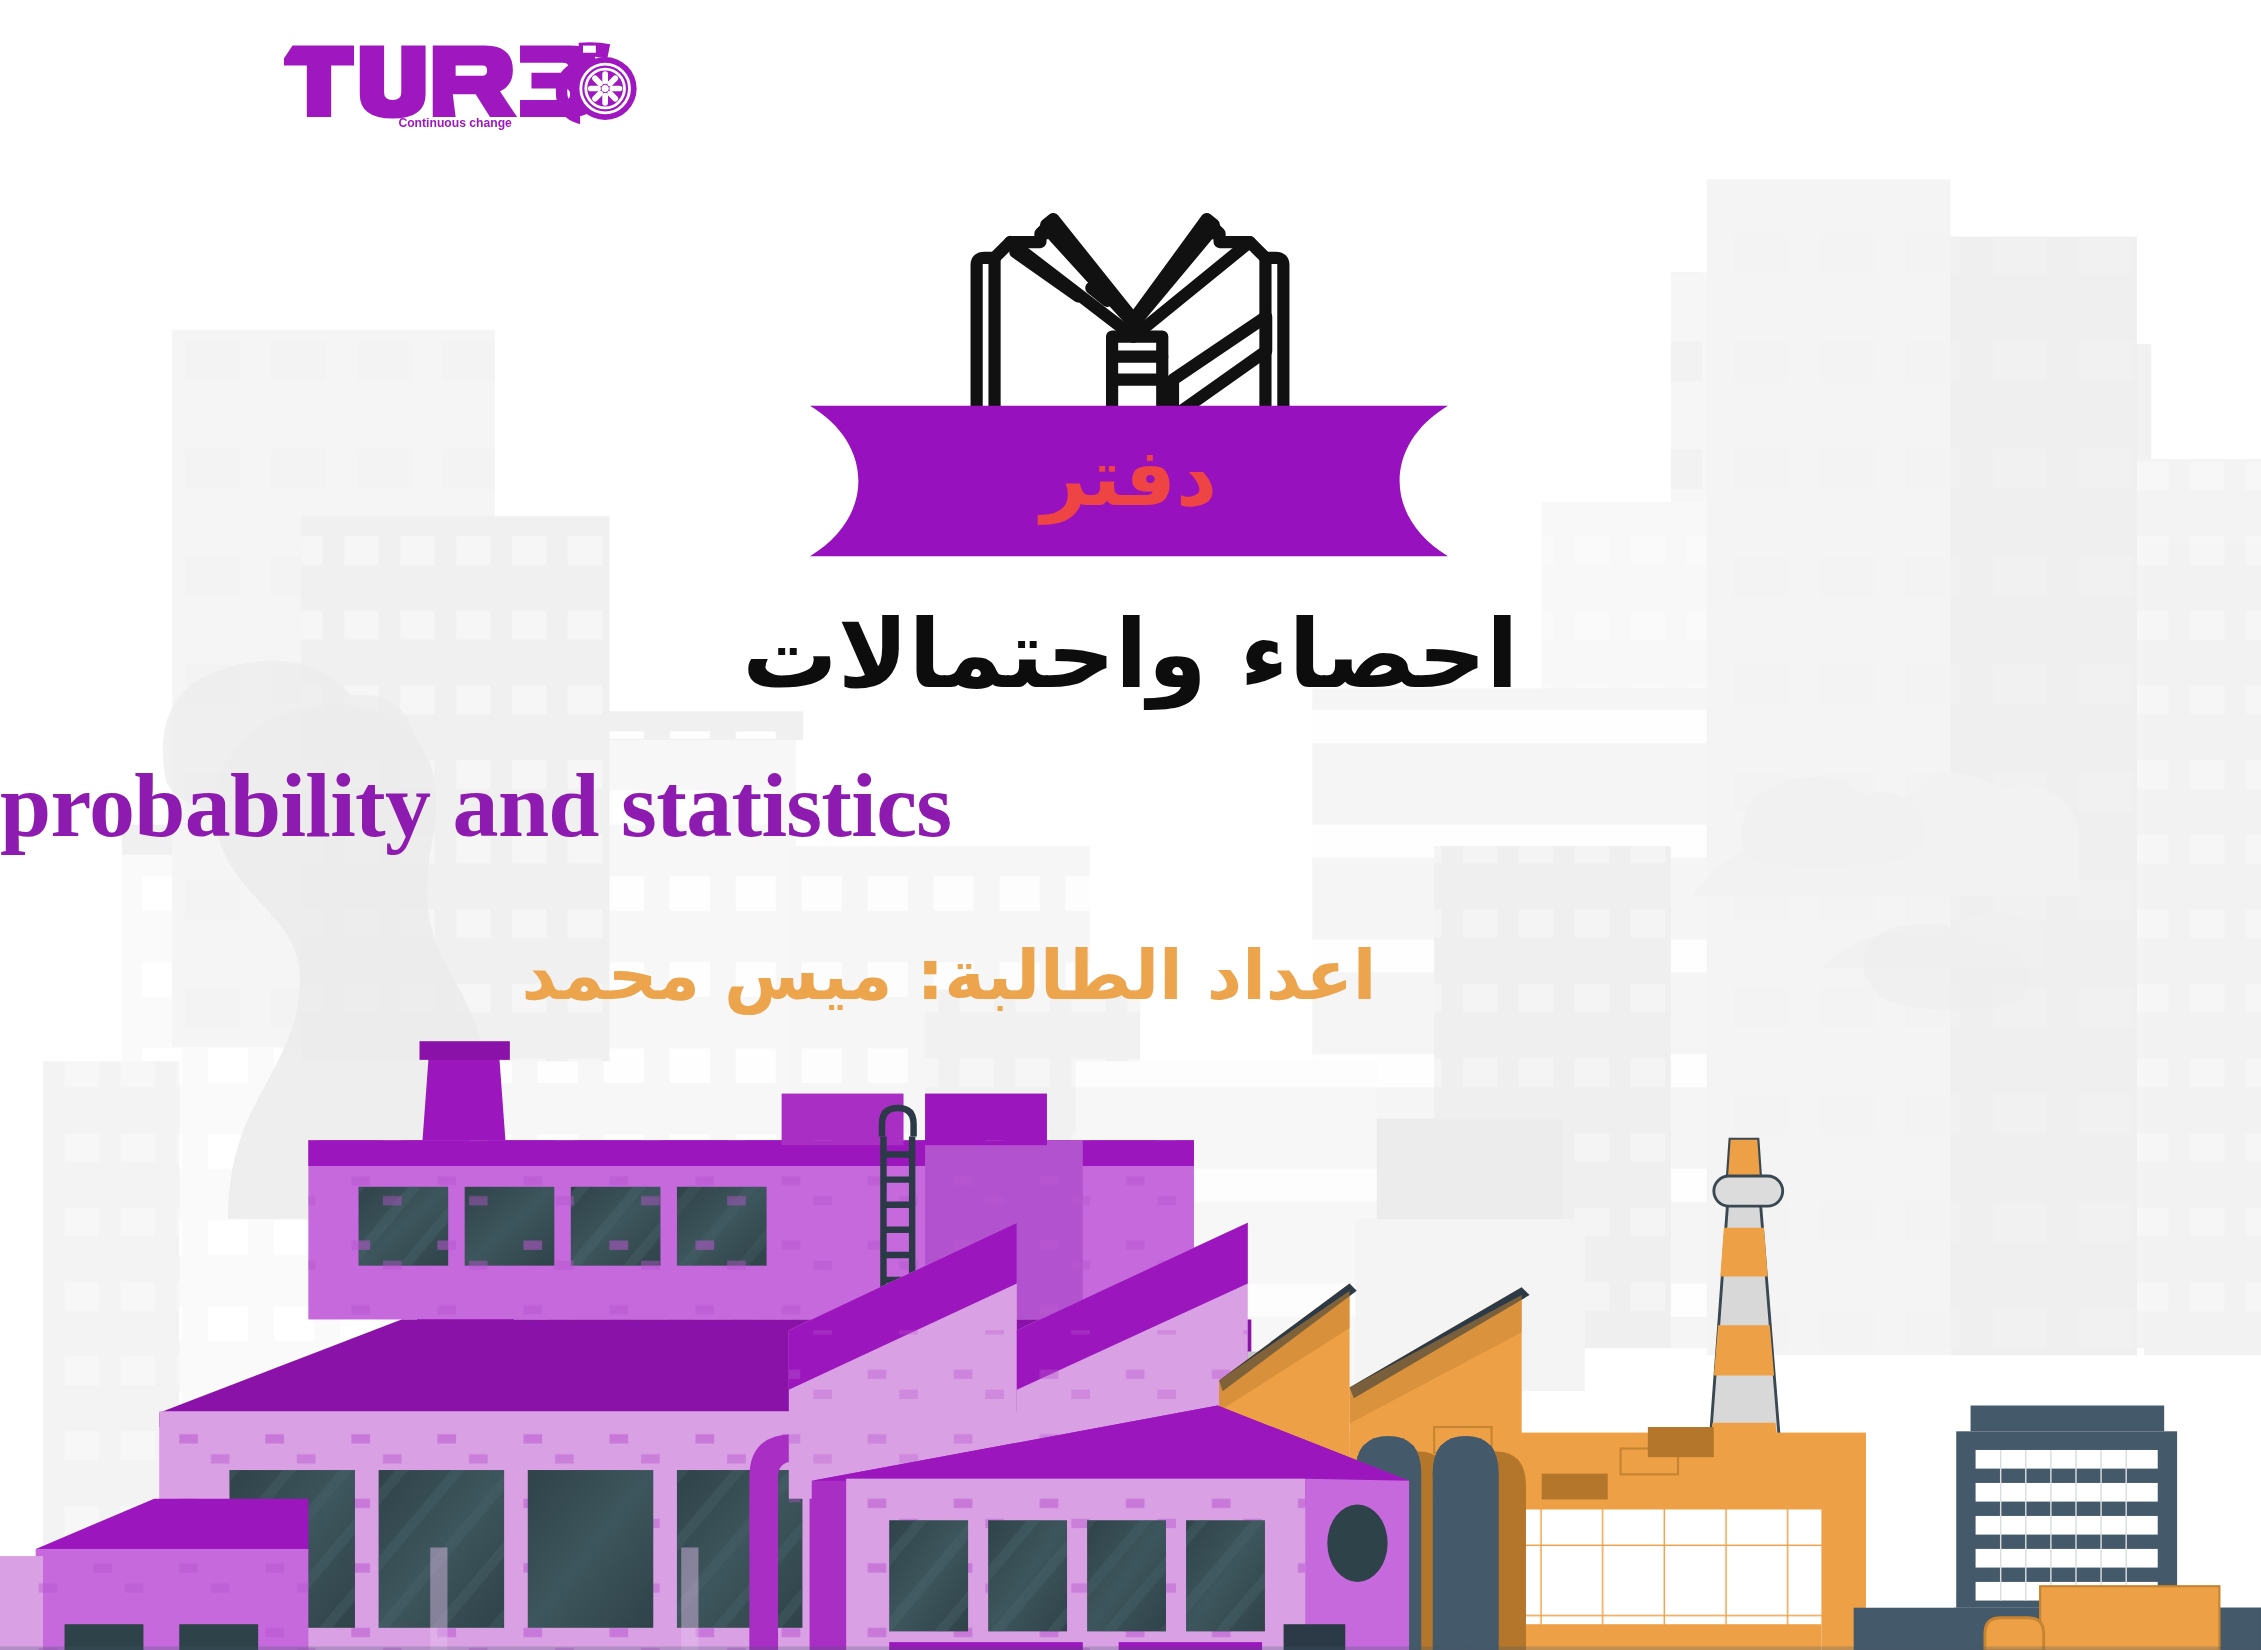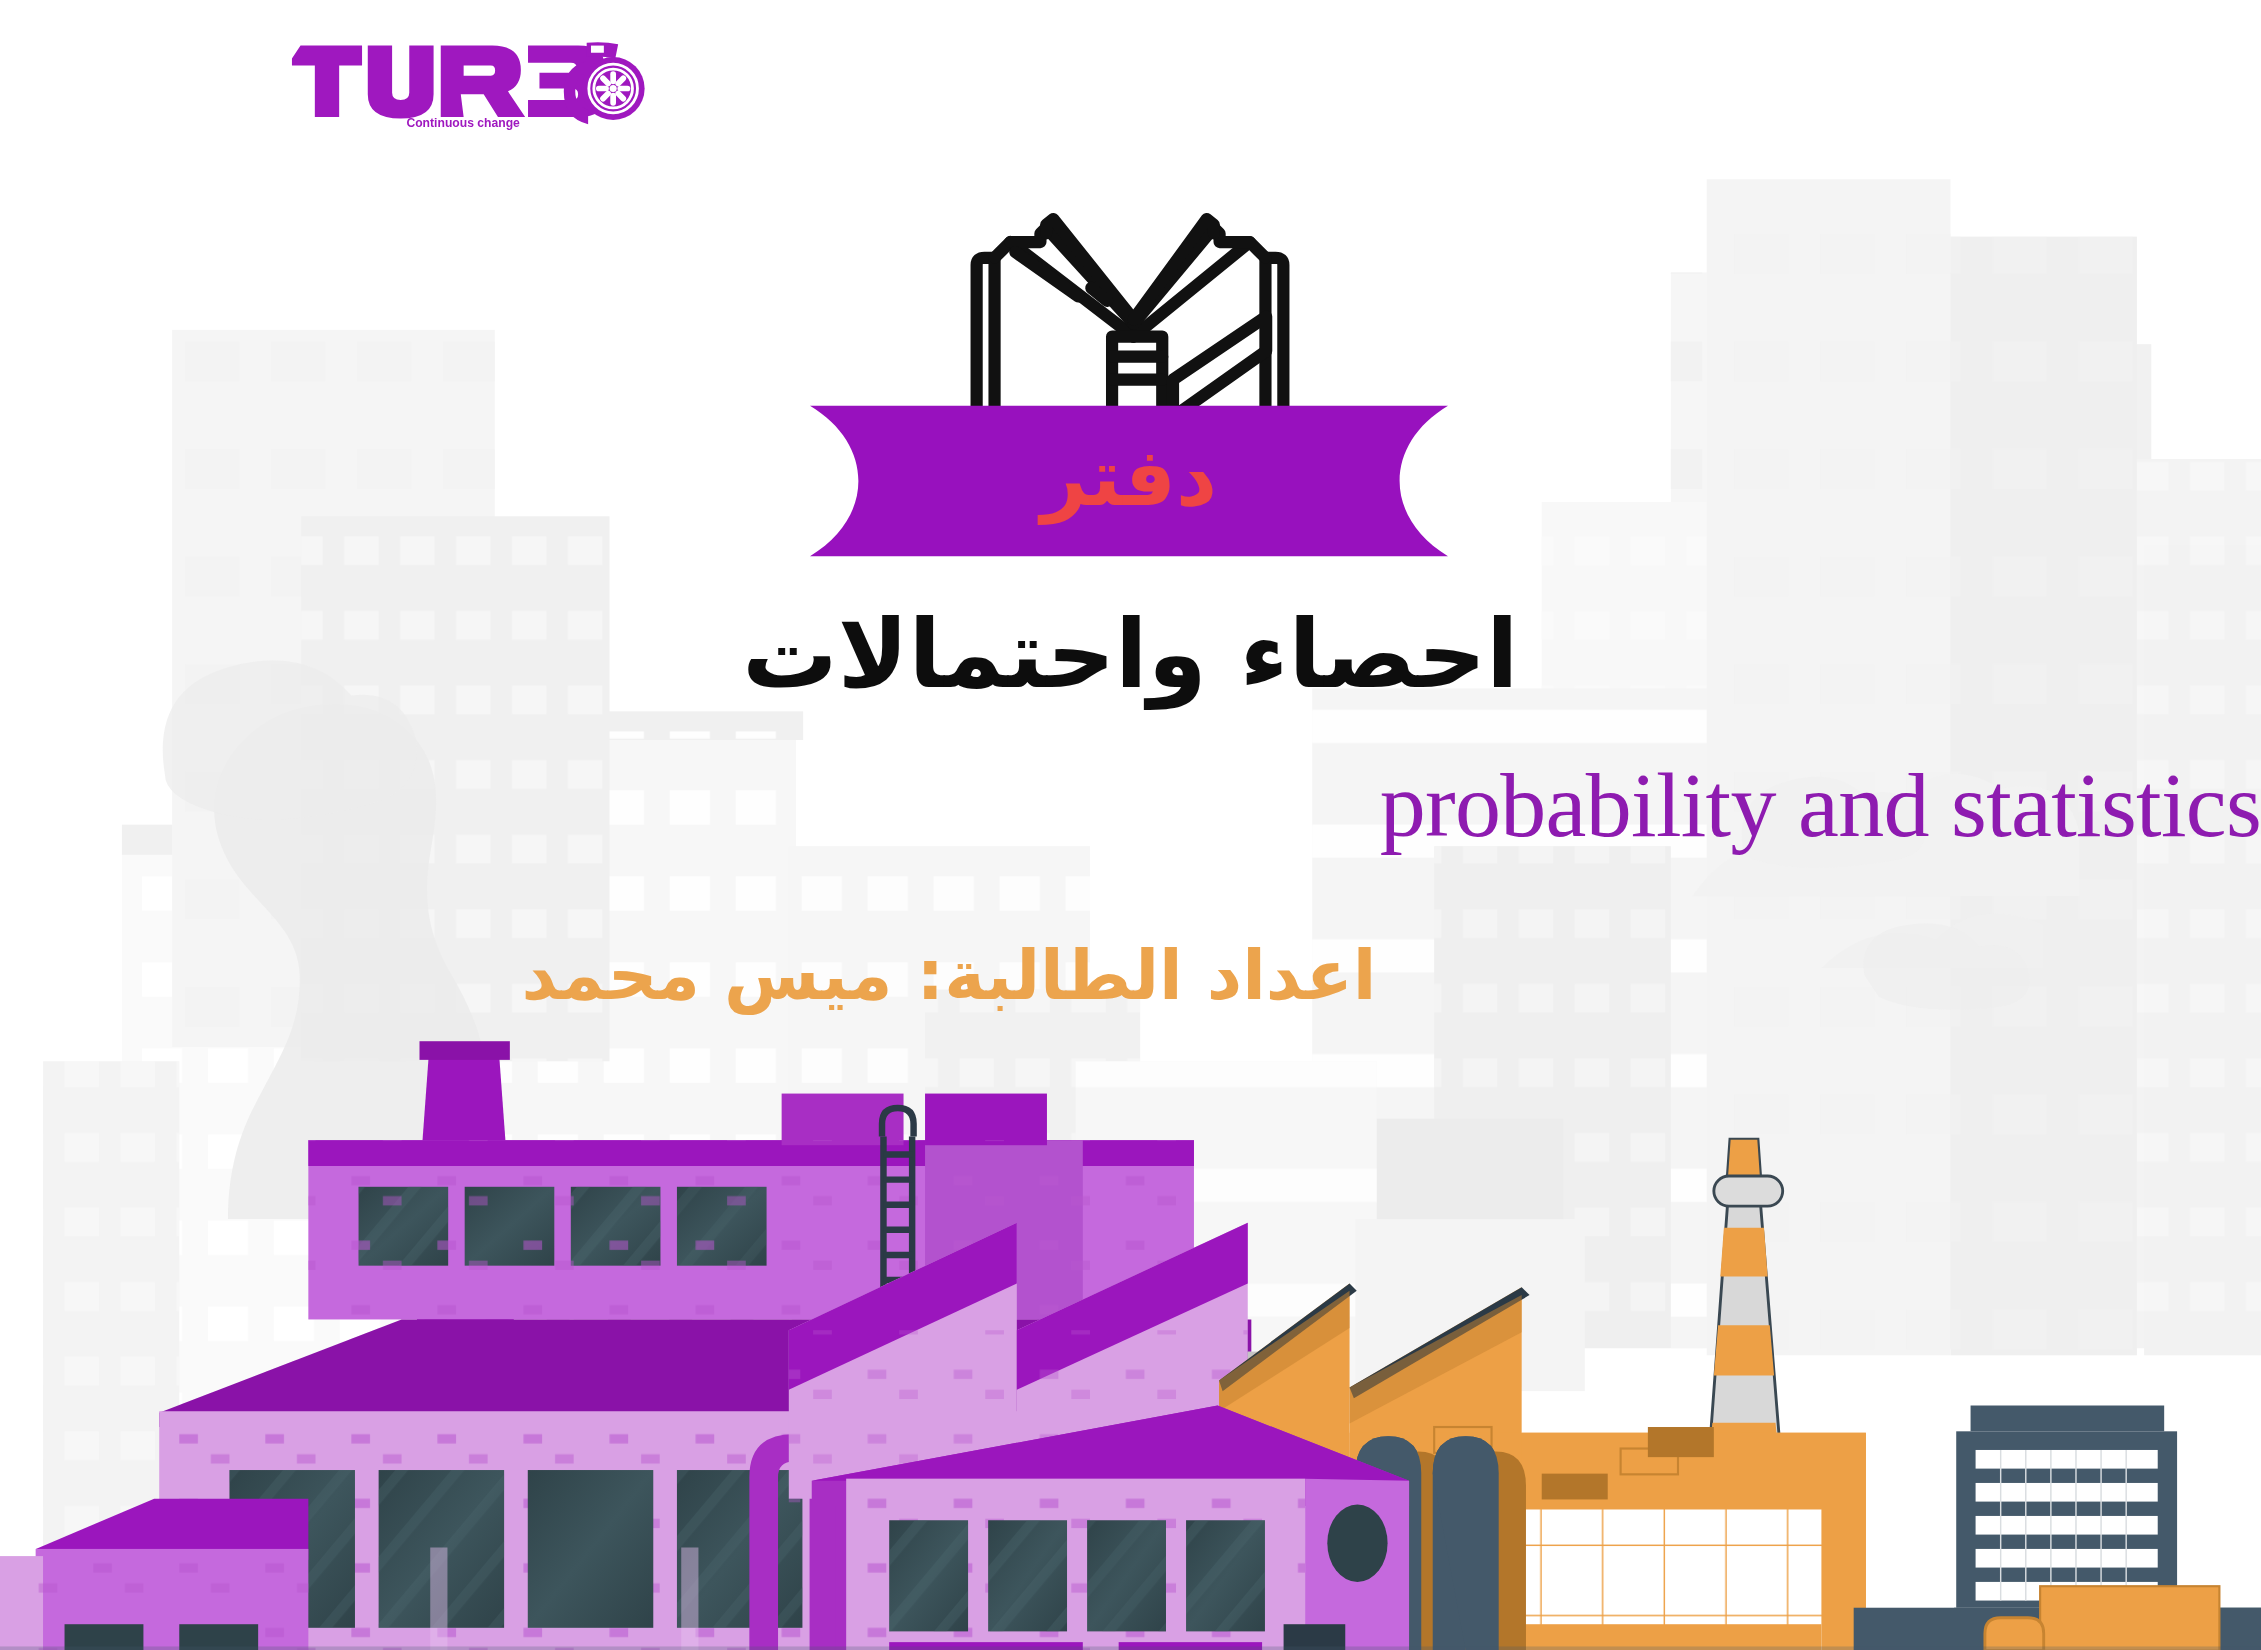--- a/index.html
+++ b/index.html
@@ -9,21 +9,21 @@
     font-family:"Liberation Sans", sans-serif;
     overflow:hidden;
     position:relative;
   }
   .cover{position:absolute;inset:0;overflow:hidden;background:#ffffff;}
 
   
   .bg-city{position:absolute;left:0;top:0;width:2261px;height:1651px;}
 
   
-  .logo{position:absolute;left:287px;top:37px;width:359px;height:93px;}
+  .logo{position:absolute;left:279px;top:37px;width:359px;height:93px;}
   .logo svg{display:block;width:100%;height:100%;}
 
   
   .book-icon{position:absolute;left:958px;top:209px;width:344px;height:208px;}
   .book-icon svg{display:block;width:100%;height:100%;}
 
   
   .banner{position:absolute;left:810px;top:403px;width:638px;height:156px;}
   .banner svg{position:absolute;inset:0;width:100%;height:100%;}
   .banner-label{
@@ -38,22 +38,22 @@
   
   .title-ar{
     position:absolute;left:0;top:602px;width:2261px;
     text-align:center;direction:rtl;
     color:#0d0d0d;font-size:95px;font-weight:700;
     font-family:"DejaVu Sans", sans-serif;
     line-height:1.1;
   }
   .title-en{
     position:absolute;left:0;top:757px;width:2261px;
-    text-align:right;
-    color:#8e1bb0;font-size:92px;font-weight:400;
+    text-align:left;
+    color:#8e1bb0;font-size:92px;font-weight:700;
     font-family:"Liberation Serif", serif;
     letter-spacing:-0.7px;
     line-height:1.05;
   }
   .author{
     position:absolute;left:0;top:936px;width:1898px;
     text-align:center;direction:rtl;
     color:#ecа24c;color:#eca44d;font-size:69px;font-weight:700;
     font-family:"DejaVu Sans", sans-serif;
     line-height:1.15;

